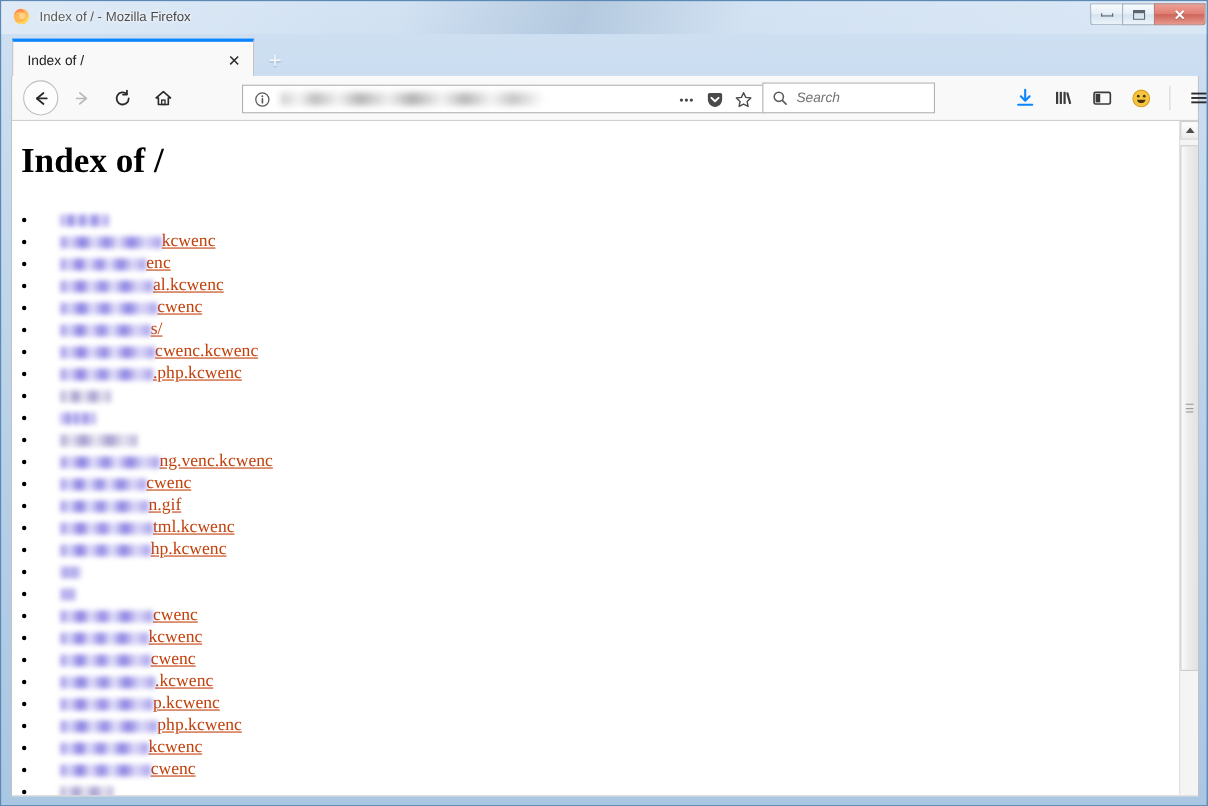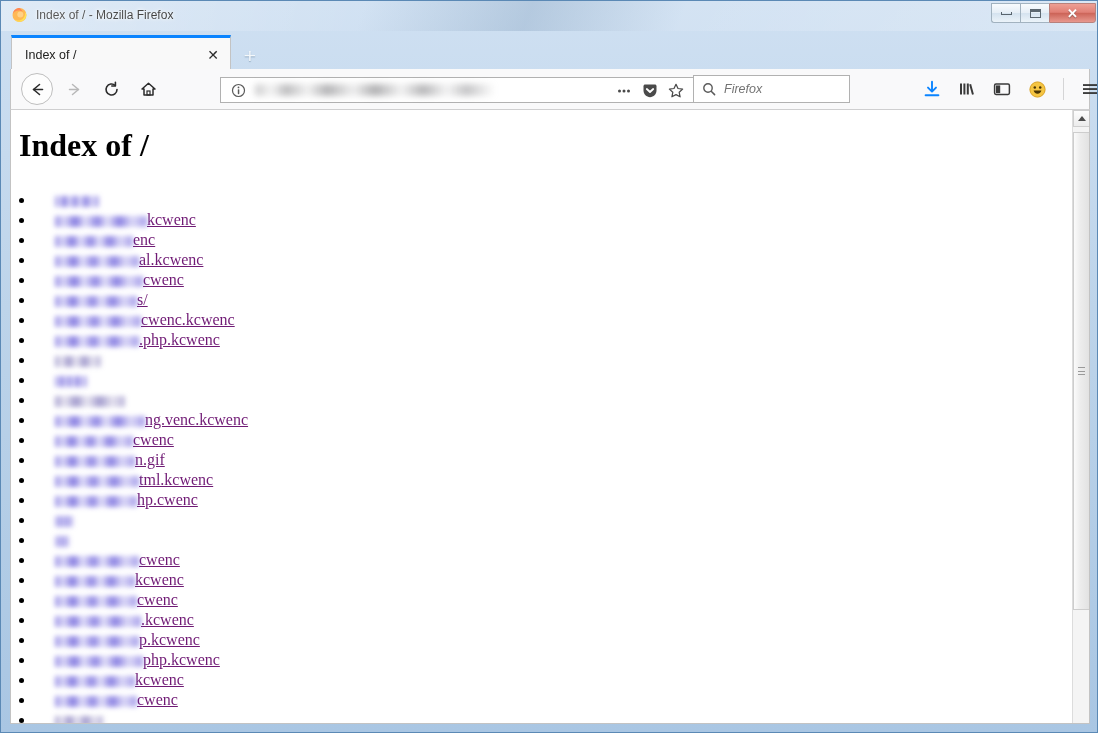--- a/index.html
+++ b/index.html
@@ -168,21 +168,21 @@
     margin: 17px 0 0 8px;
   }
   ul.listing {
     margin: 26px 0 0 24px; list-style: disc; color: #000;
   }
   ul.listing li {
     font-family: "Liberation Serif", "DejaVu Serif", serif;
     font-size: 16px; line-height: 20px; height: 20px;
   }
   ul.listing li a {
-    color: #701a75; text-decoration: underline; white-space: nowrap; padding-left: 20px;
+    color: #c2410c; text-decoration: underline; white-space: nowrap; padding-left: 20px;
   }
   .blurpart {
     display: inline-block; vertical-align: -2px;
     background: linear-gradient(90deg,
        rgba(90,76,216,.62) 0%, rgba(120,108,222,.25) 10%,
        rgba(82,68,212,.70) 22%, rgba(128,116,226,.22) 33%,
        rgba(86,72,214,.66) 46%, rgba(126,114,224,.20) 57%,
        rgba(84,70,213,.68) 70%, rgba(122,110,223,.26) 84%,
        rgba(92,78,217,.55) 100%);
     filter: blur(2.6px);
@@ -324,21 +324,21 @@
     </div>
   </div>
 
   <div class="searchbar">
     <span style="margin-left:8px;display:flex;">
       <svg width="14" height="14" viewBox="0 0 14 14">
         <circle cx="6" cy="6" r="4.2" fill="none" stroke="#5a5a5a" stroke-width="1.4"></circle>
         <path d="M9.2 9.2 L12.6 12.6" stroke="#5a5a5a" stroke-width="1.5" stroke-linecap="round"></path>
       </svg>
     </span>
-    <span class="search-ph">Firefox</span>
+    <span class="search-ph">Search</span>
   </div>
 
   <div class="right-icons">
     <span class="ricon">
       <svg width="20" height="20" viewBox="0 0 20 20">
         <path d="M10 2.6 V12" stroke="#0a84ff" stroke-width="1.9" stroke-linecap="round"></path>
         <path d="M6 8.6 L10 12.6 L14 8.6" fill="none" stroke="#0a84ff" stroke-width="1.9" stroke-linecap="round" stroke-linejoin="round"></path>
         <path d="M3.6 16.2 H16.4" stroke="#0a84ff" stroke-width="1.9" stroke-linecap="round"></path>
       </svg>
     </span>
@@ -386,21 +386,21 @@
           <li><a href="#"><span class="blurpart" style="width: 82px;"></span><span>s/</span></a></li>
           <li><a href="#"><span class="blurpart" style="width: 86px;"></span><span>cwenc.kcwenc</span></a></li>
           <li><a href="#"><span class="blurpart" style="width: 84px;"></span><span>.php.kcwenc</span></a></li>
           <li><a href="#"><span class="blurpart blur-dark" style="width: 46px;"></span></a></li>
           <li><a href="#"><span class="blurpart" style="width: 32px;"></span></a></li>
           <li><a href="#"><span class="blurpart blur-dark" style="width: 70px;"></span></a></li>
           <li><a href="#"><span class="blurpart" style="width: 90px;"></span><span>ng.venc.kcwenc</span></a></li>
           <li><a href="#"><span class="blurpart" style="width: 78px;"></span><span>cwenc</span></a></li>
           <li><a href="#"><span class="blurpart" style="width: 80px;"></span><span>n.gif</span></a></li>
           <li><a href="#"><span class="blurpart" style="width: 84px;"></span><span>tml.kcwenc</span></a></li>
-          <li><a href="#"><span class="blurpart" style="width: 82px;"></span><span>hp.cwenc</span></a></li>
+          <li><a href="#"><span class="blurpart" style="width: 82px;"></span><span>hp.kcwenc</span></a></li>
           <li><a href="#"><span class="blurpart" style="width: 18px;"></span></a></li>
           <li><a href="#"><span class="blurpart" style="width: 14px;"></span></a></li>
           <li><a href="#"><span class="blurpart" style="width: 84px;"></span><span>cwenc</span></a></li>
           <li><a href="#"><span class="blurpart" style="width: 80px;"></span><span>kcwenc</span></a></li>
           <li><a href="#"><span class="blurpart" style="width: 82px;"></span><span>cwenc</span></a></li>
           <li><a href="#"><span class="blurpart" style="width: 86px;"></span><span>.kcwenc</span></a></li>
           <li><a href="#"><span class="blurpart" style="width: 84px;"></span><span>p.kcwenc</span></a></li>
           <li><a href="#"><span class="blurpart" style="width: 88px;"></span><span>php.kcwenc</span></a></li>
           <li><a href="#"><span class="blurpart" style="width: 80px;"></span><span>kcwenc</span></a></li>
           <li><a href="#"><span class="blurpart" style="width: 82px;"></span><span>cwenc</span></a></li>

